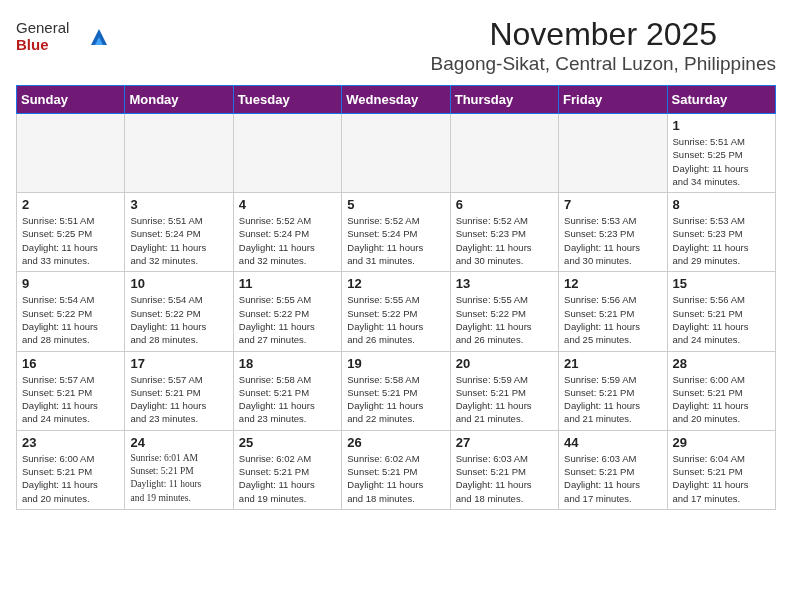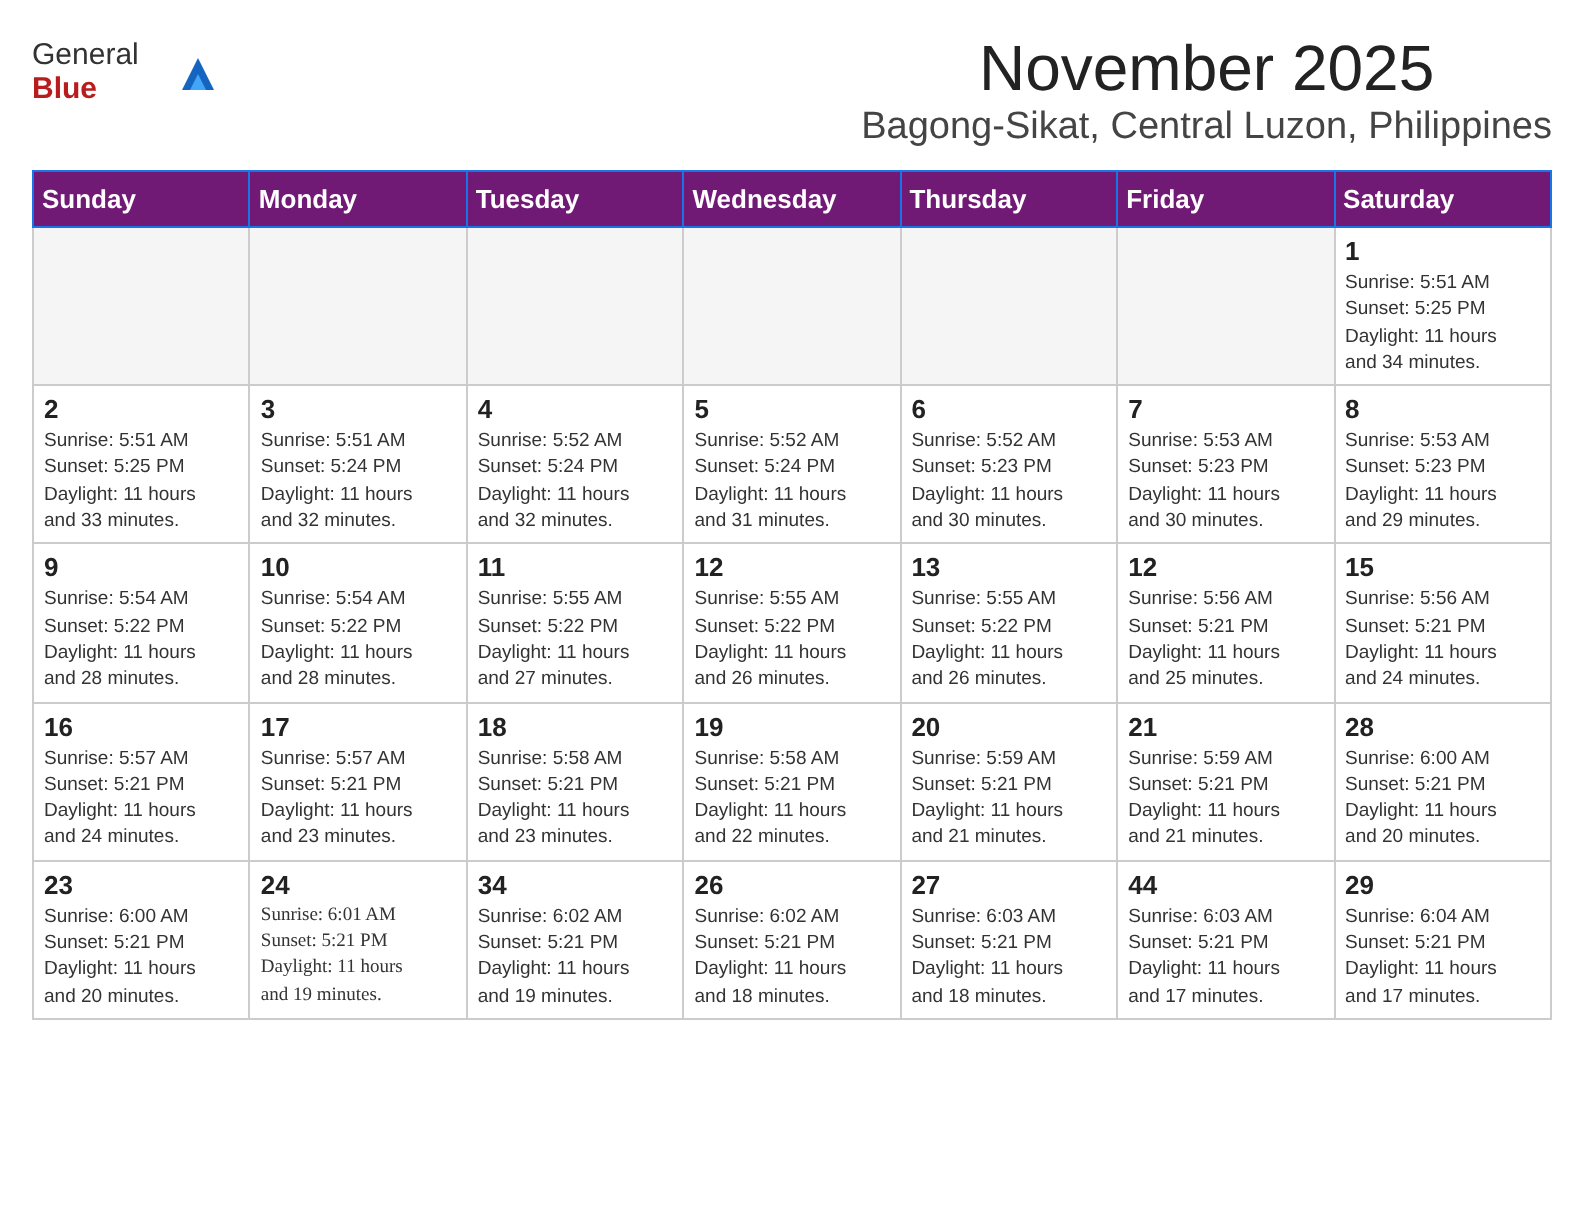--- a/index.html
+++ b/index.html
@@ -302,21 +302,21 @@
 and 20 minutes.</div>
         </td>
         <td>
           <span class="day-number">24</span>
           <div class="day-info" style="white-space: pre-line; font-family: Liberation Serif, serif;">Sunrise: 6:01 AM
 Sunset: 5:21 PM
 Daylight: 11 hours
 and 19 minutes.</div>
         </td>
         <td>
-          <span class="day-number">34</span>
+          <span class="day-number">25</span>
           <div class="day-info" style="white-space: pre-line;">Sunrise: 6:02 AM
 Sunset: 5:21 PM
 Daylight: 11 hours
 and 19 minutes.</div>
         </td>
         <td>
           <span class="day-number">26</span>
           <div class="day-info" style="white-space: pre-line;">Sunrise: 6:02 AM
 Sunset: 5:21 PM
 Daylight: 11 hours

